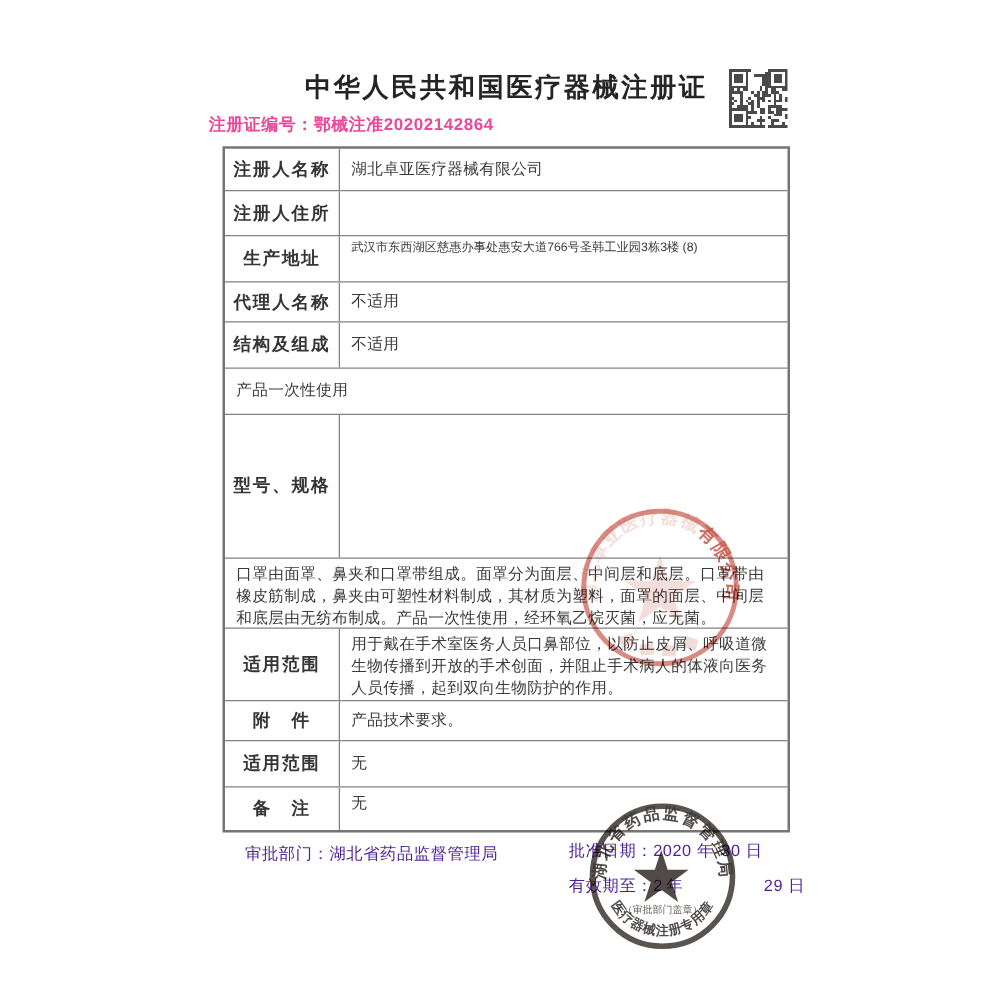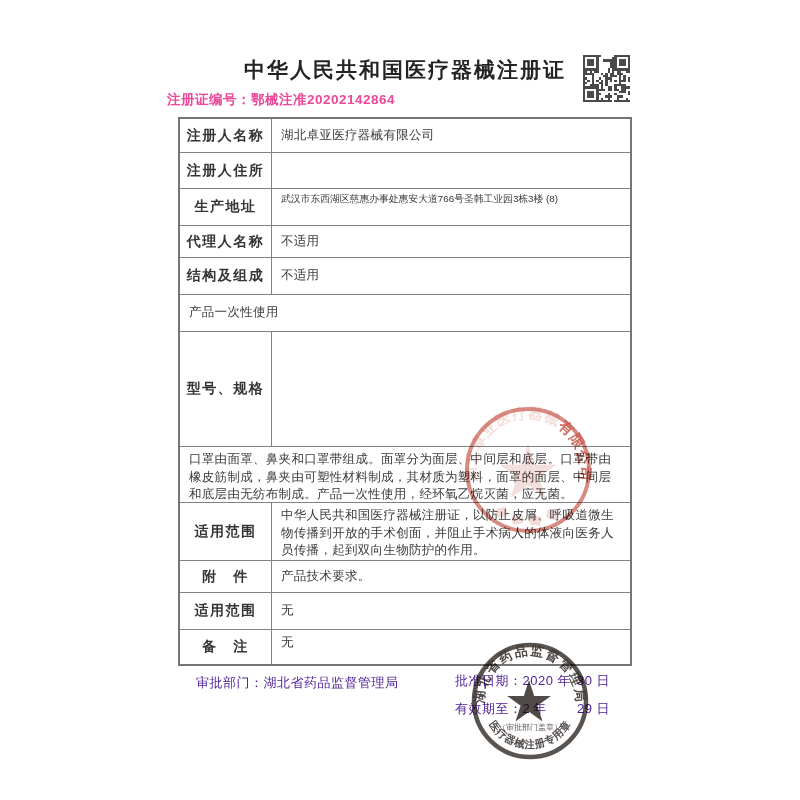--- a/index.html
+++ b/index.html
@@ -213,21 +213,21 @@
       <div class="cv">产品一次性使用</div>
     </div>
     <div class="row" style="height:115px">
       <div class="cl">型号、规格</div>
     </div>
     <div class="row" style="height:56px">
       <div class="cv top">口罩由面罩、鼻夹和口罩带组成。面罩分为面层、中间层和底层。口罩带由橡皮筋制成，鼻夹由可塑性材料制成，其材质为塑料，面罩的面层、中间层和底层由无纺布制成。产品一次性使用，经环氧乙烷灭菌，应无菌。</div>
     </div>
     <div class="row" style="height:58px">
       <div class="cl">适用范围</div>
-      <div class="cv top">中华人民共和国医疗器械注册证，以防止皮屑、呼吸道微生物传播到开放的手术创面，并阻止手术病人的体液向医务人员传播，起到双向生物防护的作用。</div>
+      <div class="cv top">用于戴在手术室医务人员口鼻部位，以防止皮屑、呼吸道微生物传播到开放的手术创面，并阻止手术病人的体液向医务人员传播，起到双向生物防护的作用。</div>
     </div>
     <div class="row" style="height:32px">
       <div class="cl">附　件</div>
       <div class="cv">产品技术要求。</div>
     </div>
     <div class="row" style="height:37px">
       <div class="cl">适用范围</div>
       <div class="cv">无</div>
     </div>
     <div class="row" style="height:34px">
@@ -236,21 +236,21 @@
     </div>
   </div>
 
   <div class="footer-text" style="left:196px;top:674px">审批部门：湖北省药品监督管理局</div>
 
   <div class="footer-text" style="left:455px;top:672px">批准日期：2020 年</div>
   <div class="footer-text" style="left:577px;top:672px">30 日</div>
 
   <div class="footer-text" style="left:455px;top:700px">有效期至：2</div>
   <div class="footer-text" style="left:533px;top:700px">年</div>
-  <div class="footer-text" style="left:577px;top:700px">29 日</div>
+  <div class="footer-text" style="left:611px;top:700px">29 日</div>
 
   <svg class="stamp stamp-company" width="160" height="160" viewBox="0 0 160 160" xmlns="http://www.w3.org/2000/svg" xmlns:xlink="http://www.w3.org/1999/xlink">
     <circle cx="80" cy="80" r="61" fill="none" stroke="#c75a4d" stroke-width="4" opacity="0.7"></circle>
     <path id="arcC" d="M 31.1 97.8 A 52 52 0 1 1 128.9 97.8" fill="none"></path>
     <text font-size="14.5" fill="#c75a4d" letter-spacing="1" font-weight="bold">
       <textPath xlink:href="#arcC" href="#arcC" startOffset="50%" text-anchor="middle"><tspan fill-opacity="0.2">湖北卓亚医疗器械</tspan><tspan fill-opacity="0.88">有限公司</tspan></textPath>
     </text>
     <polygon points="0,-1 0.2245,-0.309 0.951,-0.309 0.3633,0.118 0.5878,0.809 0,0.382 -0.5878,0.809 -0.3633,0.118 -0.951,-0.309 -0.2245,-0.309" transform="translate(80,84) scale(30)" fill="#c75a4d" opacity="0.2"></polygon>
     <g fill="#c75a4d" opacity="0.22">
       <rect x="48" y="118" width="11" height="9" rx="1" transform="rotate(-18 53 122)"></rect>

